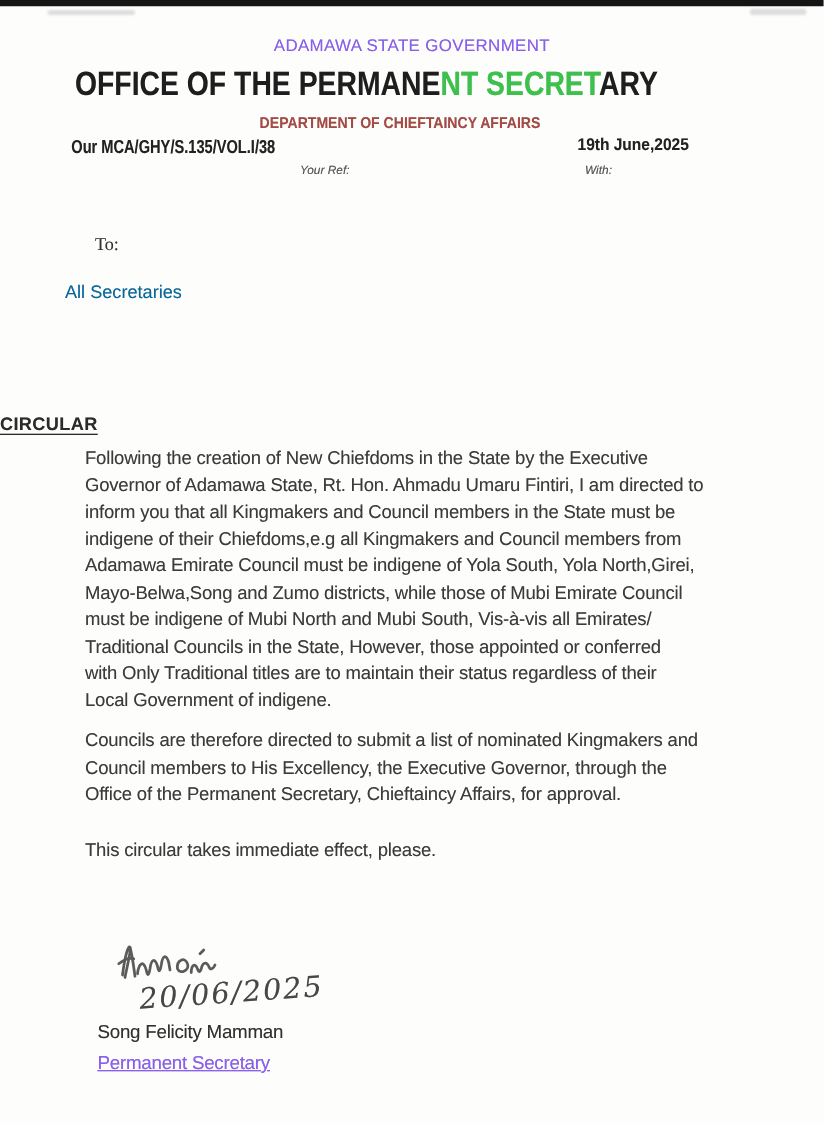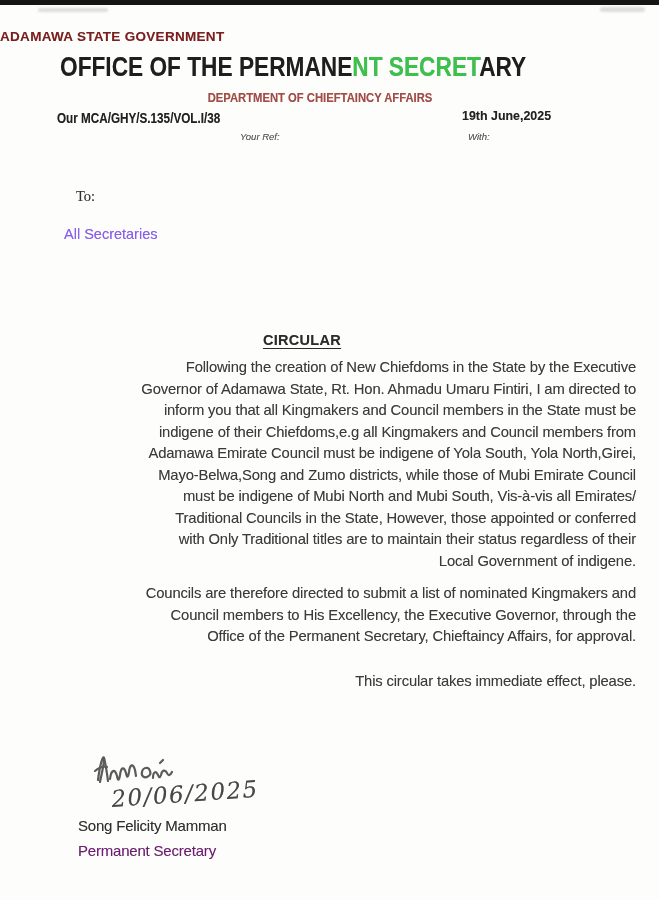--- a/index.html
+++ b/index.html
@@ -23,22 +23,23 @@
   }
   .smudge {
     position: absolute; background: #c4c4c4;
     opacity: 0.55; filter: blur(1px); border-radius: 2px;
   }
   .smudge.left  { top: 8px; left: 38px; width: 70px; height: 4px; }
   .smudge.right { top: 7px; left: 600px; width: 45px; height: 5px; }
 
   .gov {
     position: absolute; top: 29px; left: 0; width: 659px;
-    font-size: 13.5px; font-weight: 700; letter-spacing: 0.3px;
-    color: #7f1d1d;
+    text-align: center;
+    font-size: 13.5px; font-weight: 400; letter-spacing: 0.3px;
+    color: #8b5cf6;
   }
   .office {
     position: absolute; top: 52px; left: 60px; margin: 0;
     font-size: 27px; font-weight: 700; white-space: nowrap;
     color: #1e1e1e;
     transform: scaleX(0.84); transform-origin: left center;
   }
   .office .green { color: #3bc24a; }
   .dept {
     position: absolute; top: 91px; left: 0; width: 640px;
@@ -60,46 +61,45 @@
     transform: scaleX(0.92); transform-origin: left center;
   }
   .yourref, .datelabel {
     position: absolute;
     font-size: 9.5px; font-style: italic; color: #555; text-align: center;
   }
   .yourref  { top: 131px; left: 240px; }
   .datelabel{ top: 131px; left: 468px; }
 
   .to    { position: absolute; top: 188px; left: 76px; font-size: 14.5px; color: #333; font-family: Liberation Serif, serif; }
-  .addr1 { position: absolute; top: 226px; left: 64px; font-size: 14.5px; color: #8b5cf6; }
+  .addr1 { position: absolute; top: 226px; left: 52px; font-size: 14.5px; color: #0369a1; }
   .addr2 { position: absolute; top: 262px; left: 69px; font-size: 14.5px; color: #333; }
 
   .subject {
     position: absolute; top: 332px; left: 0; width: 604px;
-    text-align: center;
+    text-align: left;
     font-size: 14.5px; font-weight: 700; letter-spacing: 0.3px;
     color: #2b2b2b;
     text-decoration: underline;
     text-underline-offset: 3px;
   }
 
   .bodytext {
     position: absolute; top: 357px; left: 68px; width: 568px;
     font-size: 14.8px; line-height: 21.5px; letter-spacing: -0.15px;
     color: #3b3b3b;
-    text-align: right;
   }
   .bodytext p { margin: 0; white-space: pre-line; }
   .bodytext .p2 { text-indent: 30px; }
-  .bodytext .p3 { margin-top: 11px; margin-left: 14px; }
+  .bodytext .p3 { margin-top: 11px; }
   .bodytext .closing { margin-top: 23px; }
 
   .sig { position: absolute; top: 750px; left: 86px; }
   .signame  { position: absolute; top: 817px; left: 78px; font-size: 15px; color: #303030; letter-spacing: -0.2px; }
-  .sigtitle { position: absolute; top: 842px; left: 78px; font-size: 15px; color: #701a75; letter-spacing: -0.2px; }
+  .sigtitle { position: absolute; top: 842px; left: 78px; font-size: 15px; color: #8b5cf6; letter-spacing: -0.2px; text-decoration: underline; }
 </style>
 </head>
 <body>
 
 <div class="scan">
   <div class="topbar"></div>
   <div class="smudge left"></div>
   <div class="smudge right"></div>
 
   <div class="gov">ADAMAWA STATE GOVERNMENT</div>

